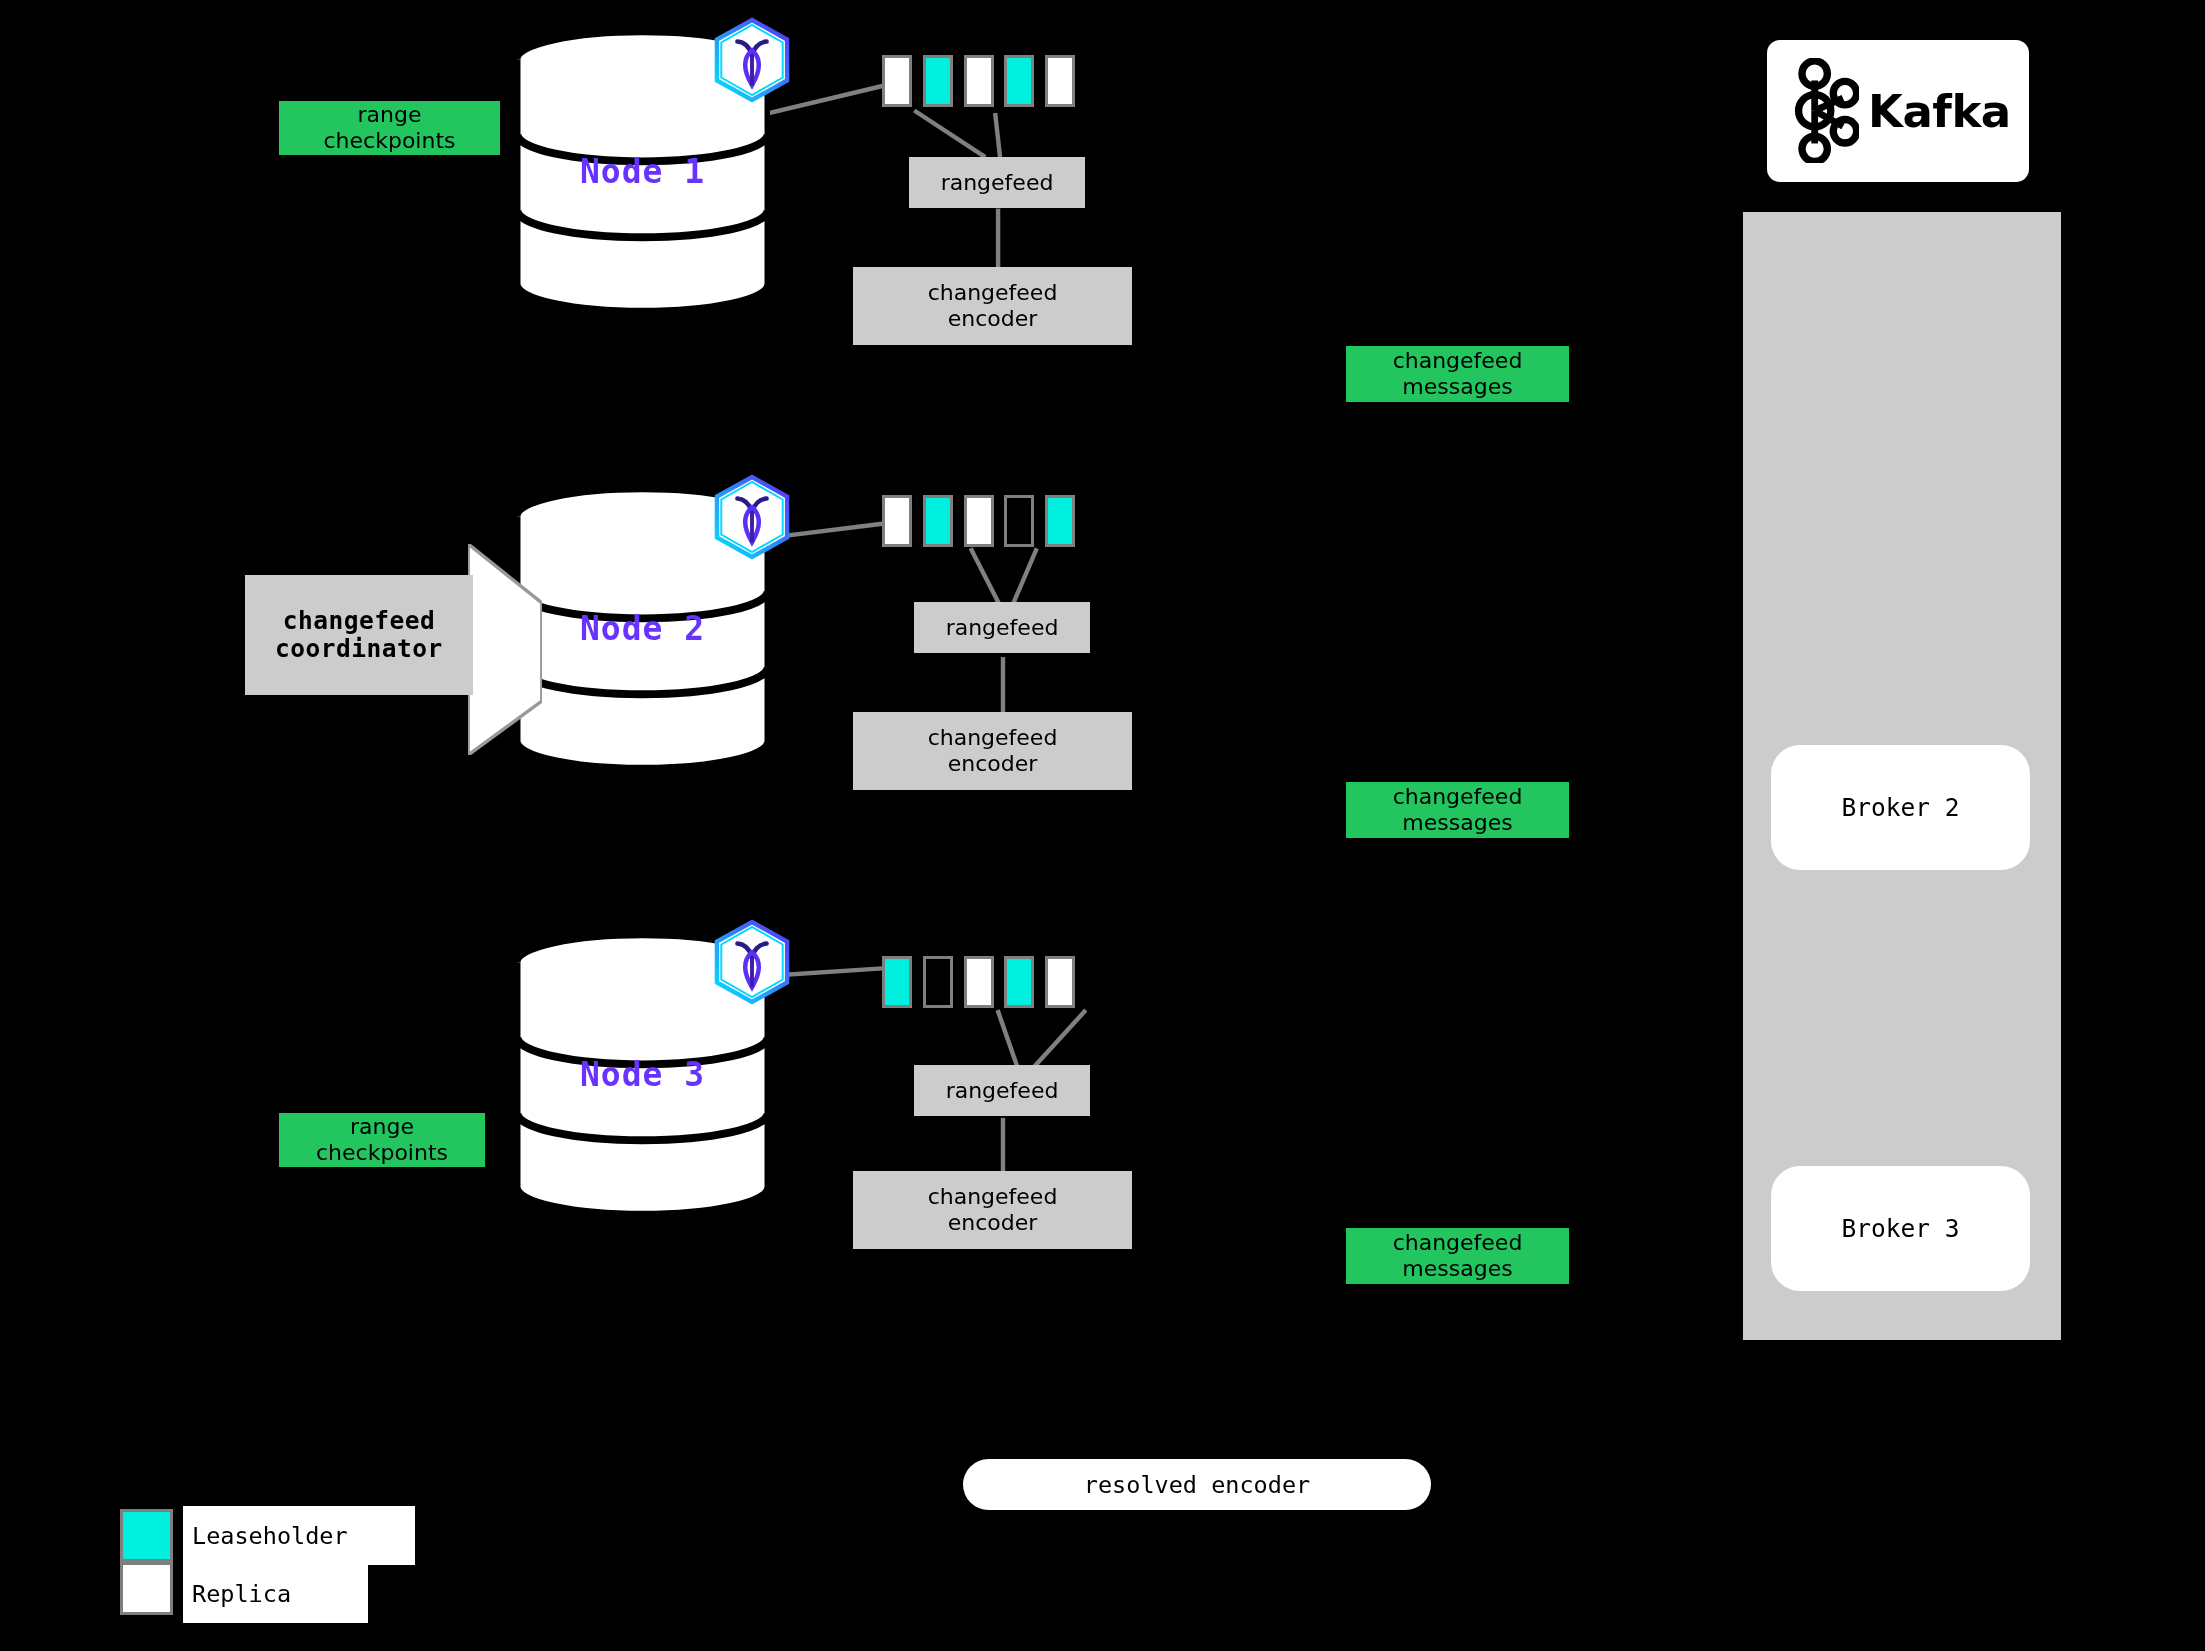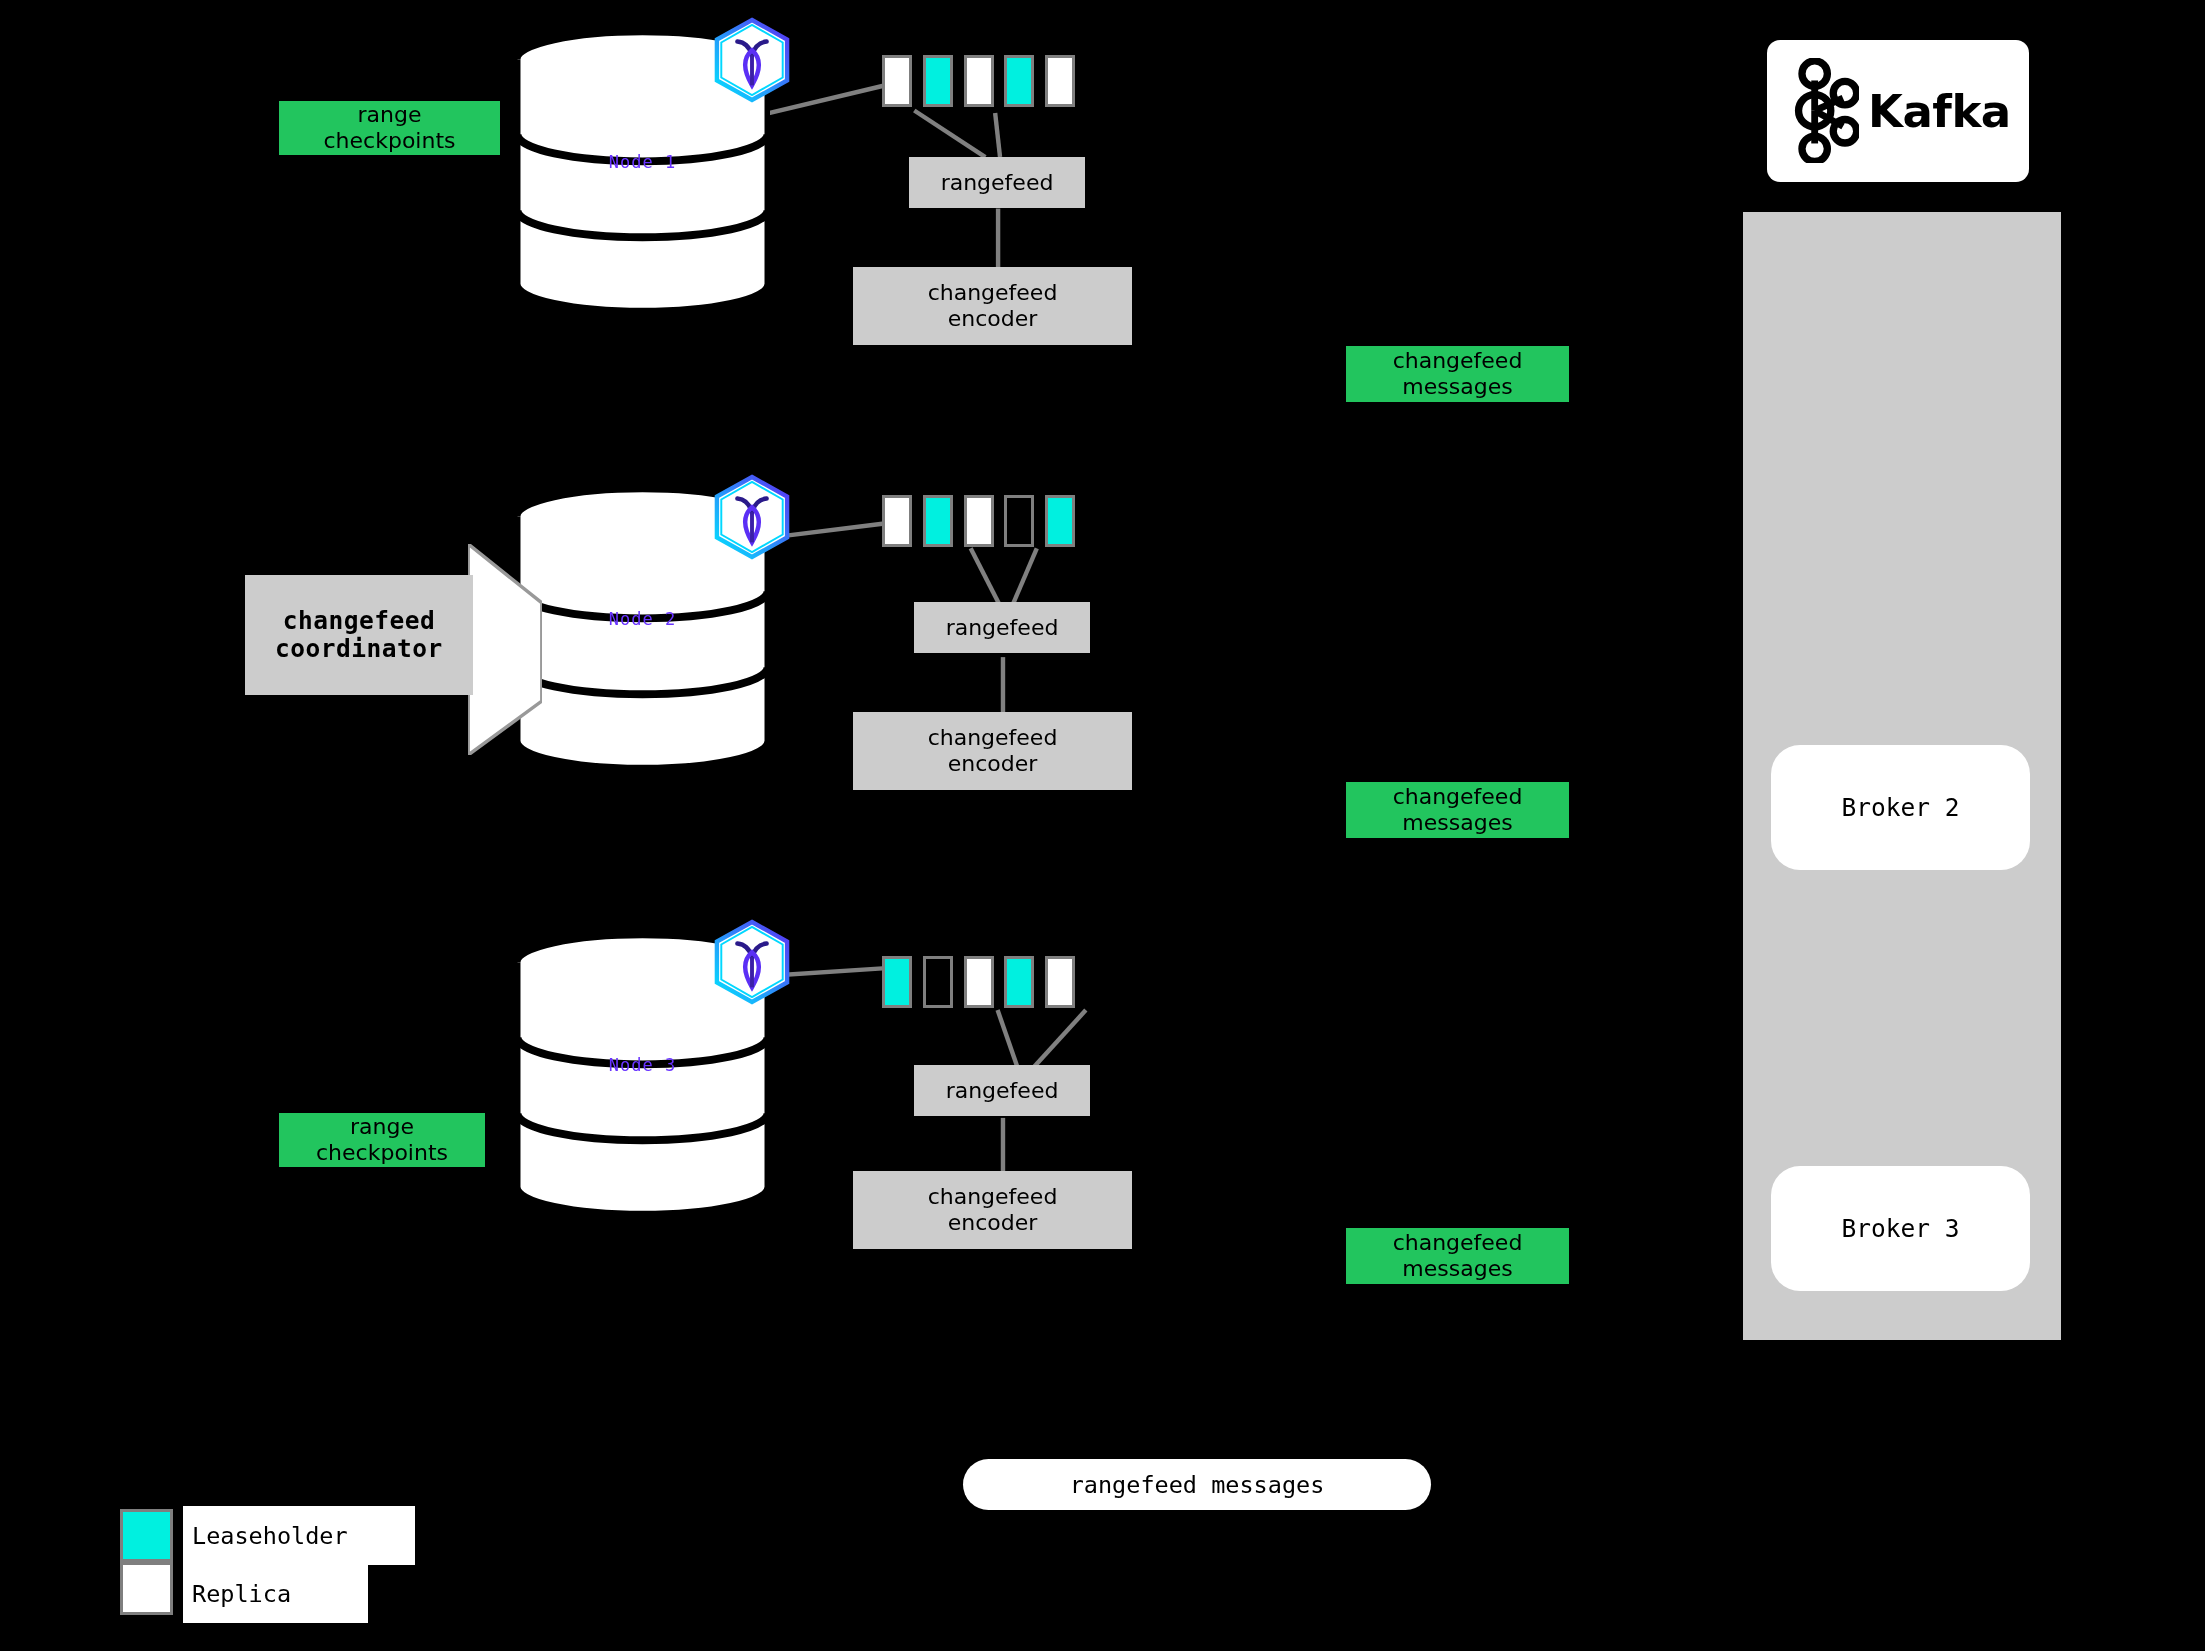--- a/index.html
+++ b/index.html
@@ -5,21 +5,21 @@
   html,body{margin:0;padding:0;background:#000;}
   body{width:2205px;height:1652px;position:relative;overflow:hidden;
        font-family:"DejaVu Sans",sans-serif;}
   .abs{position:absolute;}
 
   
   .node-cyl{position:absolute;width:255px;height:294px;}
   .node-cyl svg{position:absolute;left:0;top:0;}
   .node-label{position:absolute;width:100%;text-align:center;
       font-family:"DejaVu Sans Mono","Liberation Mono",monospace;
-      font-weight:normal;font-size:17px;color:#6933ff;letter-spacing:1px;}
+      font-weight:bold;font-size:33px;color:#6933ff;letter-spacing:1px;}
 
   
   .crdb-badge{position:absolute;width:78px;height:86px;}
 
   
   .range-row{position:absolute;display:flex;gap:10.8px;}
   .range-box{width:30px;height:52px;border:3.4px solid #7f7f7f;box-sizing:border-box;}
   .range-box.leaseholder{background:#00f0e0;}
   .range-box.replica{background:#ffffff;}
   .range-box.empty{background:transparent;}
@@ -245,19 +245,19 @@
     </svg>
   </span>
   <span class="kafka-word">Kafka</span>
 </div>
 
 <div class="kafka-cluster" style="left:1743px;top:212px;width:318px;height:1128px;">
   <div class="broker" style="left:28px;top:509px;width:259px;height:125px;margin-top:24px;">Broker 2</div>
   <div class="broker" style="left:28px;top:954px;width:259px;height:125px;">Broker 3</div>
 </div>
 
-<div class="pill" style="left:963px;top:1459px;width:468px;height:51px;">rangefeed messages</div>
+<div class="pill" style="left:963px;top:1459px;width:468px;height:51px;">resolved encoder</div>
 
 <div class="legend-swatch" style="left:120px;top:1509px;background:#00f0e0;"></div>
 <div class="legend-text" style="left:183px;top:1506px;width:223px;height:59px;">Leaseholder</div>
 <div class="legend-swatch" style="left:120px;top:1562px;background:#ffffff;"></div>
 <div class="legend-text" style="left:183px;top:1565px;width:176px;height:58px;">Replica</div>
 
 
 </body></html>

